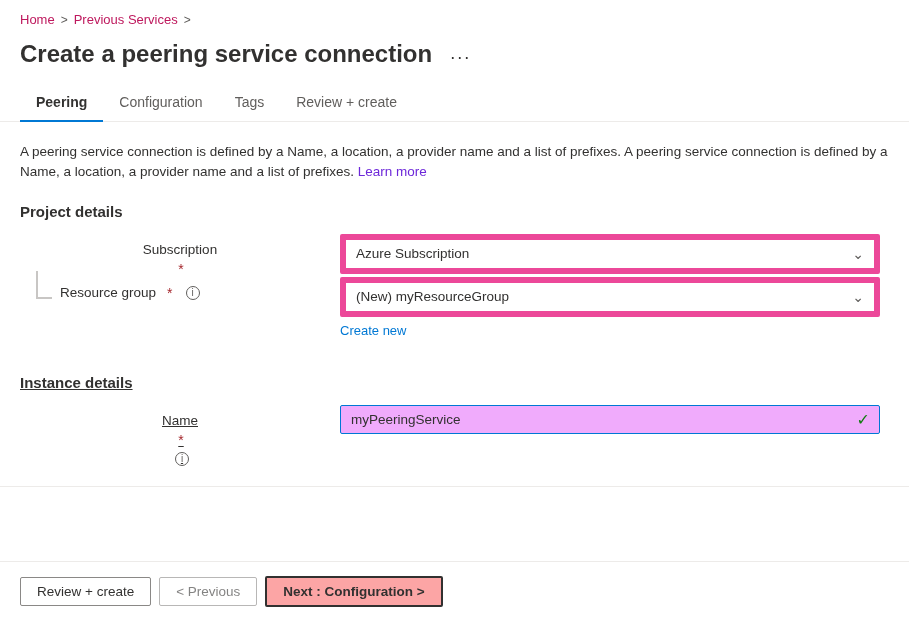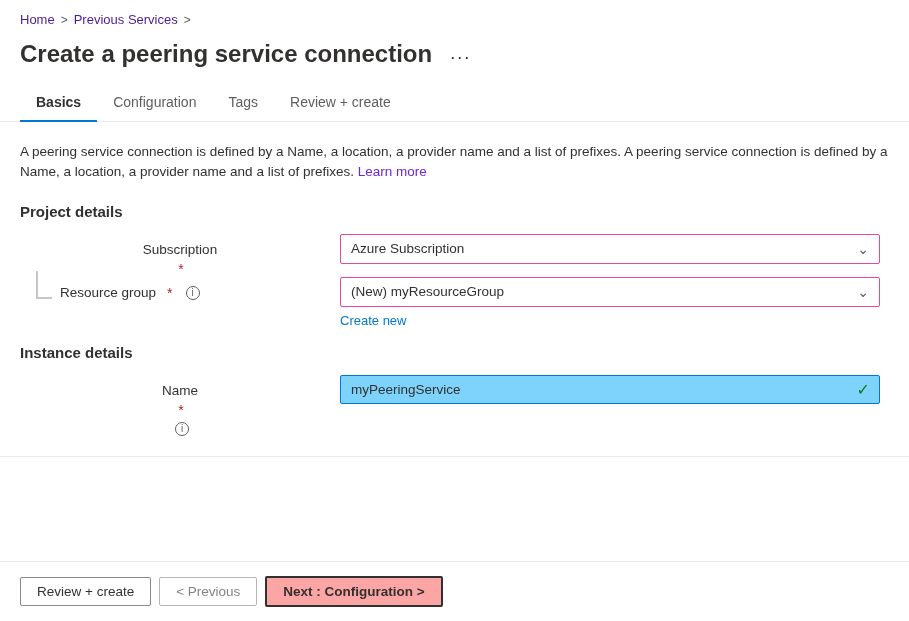--- a/index.html
+++ b/index.html
@@ -13,21 +13,21 @@
       position: relative;
     }
     .breadcrumb {
       display: flex;
       align-items: center;
       gap: 6px;
       padding: 12px 20px 8px 20px;
       font-size: 13px;
     }
     .breadcrumb a {
-      color: #4c1d95;
+      color: #be185d;
       text-decoration: none;
     }
     .breadcrumb-sep { color: #605e5c; font-size: 12px; }
 
     .page-header {
       display: flex;
       align-items: flex-end;
       gap: 12px;
       padding: 4px 20px 16px 20px;
     }
@@ -122,21 +122,21 @@
       cursor: pointer;
       margin-left: 4px;
       flex-shrink: 0;
     }
     .form-input-col {
       flex: 1;
       max-width: 540px;
     }
     .dropdown {
       width: 100%;
-      border: 1px solid #ec4899;
+      border: 6px solid #ec4899;
       border-radius: 2px;
       padding: 6px 10px;
       font-size: 13.5px;
       color: #323130;
       background: #fff;
       cursor: pointer;
       display: flex;
       align-items: center;
       justify-content: space-between;
       position: relative;
@@ -181,21 +181,21 @@
       padding-top: 8px;
     }
 
     .text-input {
       width: 100%;
       border: 1px solid #0078d4;
       border-radius: 2px;
       padding: 6px 32px 6px 10px;
       font-size: 13.5px;
       color: #323130;
-      background: #7dd3fc;
+      background: #f0abfc;
       outline: none;
       position: relative;
     }
     .text-input-wrapper {
       position: relative;
     }
     .text-input-check {
       position: absolute;
       right: 10px;
       top: 50%;
@@ -268,21 +268,21 @@
   <a>Previous Services</a>
   <span class="breadcrumb-sep">&gt;</span>
 </div>
 
 <div class="page-header">
   <h1 class="page-title">Create a peering service connection</h1>
   <button class="ellipsis-btn">...</button>
 </div>
 
 <div class="tabs-container">
-  <div class="tab active">Basics</div>
+  <div class="tab active">Peering</div>
   <div class="tab">Configuration</div>
   <div class="tab">Tags</div>
   <div class="tab">Review + create</div>
 </div>
 
 <div class="form-area">
 
   <p class="description-text">A peering service connection is defined by a Name, a location, a provider name and a list of prefixes. <span>A peering service connection is defined by a Name, a location, a provider name and a list of prefixes.</span>
     <a>Learn more</a>
   </p>
@@ -315,21 +315,21 @@
       <div class="form-input-col">
         <div class="dropdown">
           <span>(New) myResourceGroup</span>
           <span class="dropdown-arrow">⌄</span>
         </div>
         <a class="create-new-link">Create new</a>
       </div>
     </div>
   </div>
 
-  <div style="margin-top: 16px;">
+  <div style="margin-top: 36px; text-decoration: underline;">
     <div class="section-title">Instance details</div>
 
     <div class="form-row">
       <div class="form-label-col">
         <span class="form-label">Name</span>
         <span class="required-star">*</span>
         <div class="info-icon">i</div>
       </div>
       <div class="form-input-col">
         <div class="text-input-wrapper">

